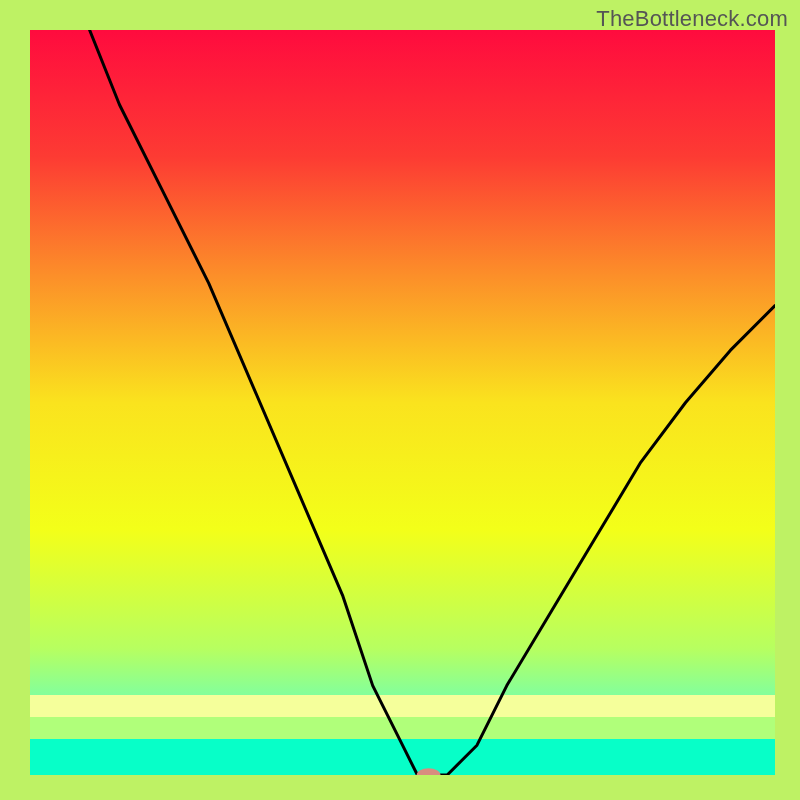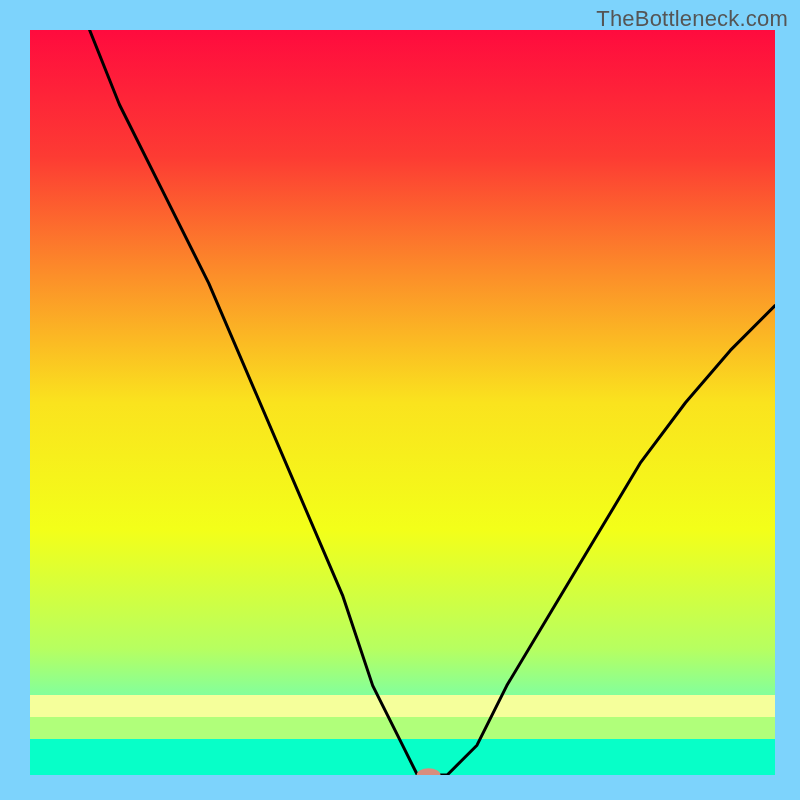--- a/index.html
+++ b/index.html
@@ -7,21 +7,21 @@
     padding: 0;
     width: 800px;
     height: 800px;
     background: #000;
     overflow: hidden;
   }
   .frame {
     position: relative;
     width: 800px;
     height: 800px;
-    background: #7dd3fc;
+    background: #bef264;
   }
   .watermark {
     position: absolute;
     top: 6px;
     right: 12px;
     font-family: Arial, Helvetica, sans-serif;
     font-size: 22px;
     color: #555555;
     letter-spacing: 0.2px;
   }

